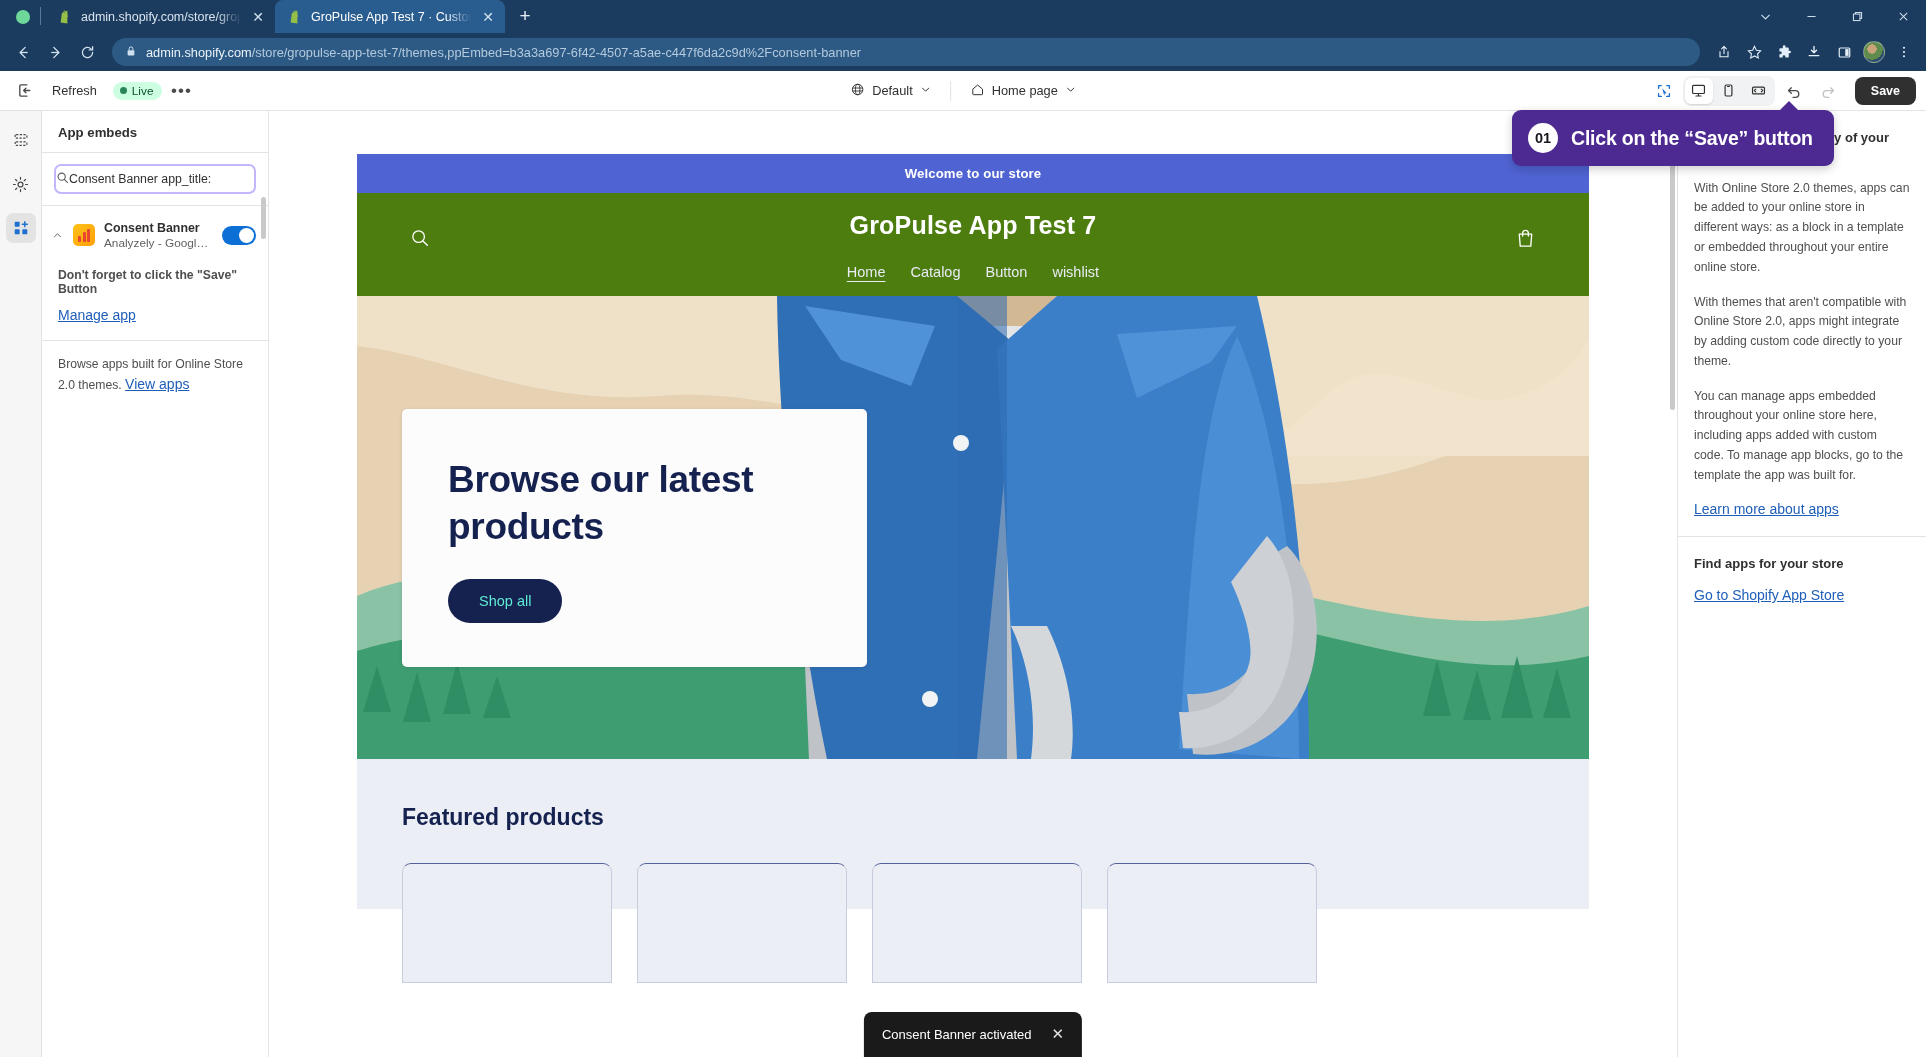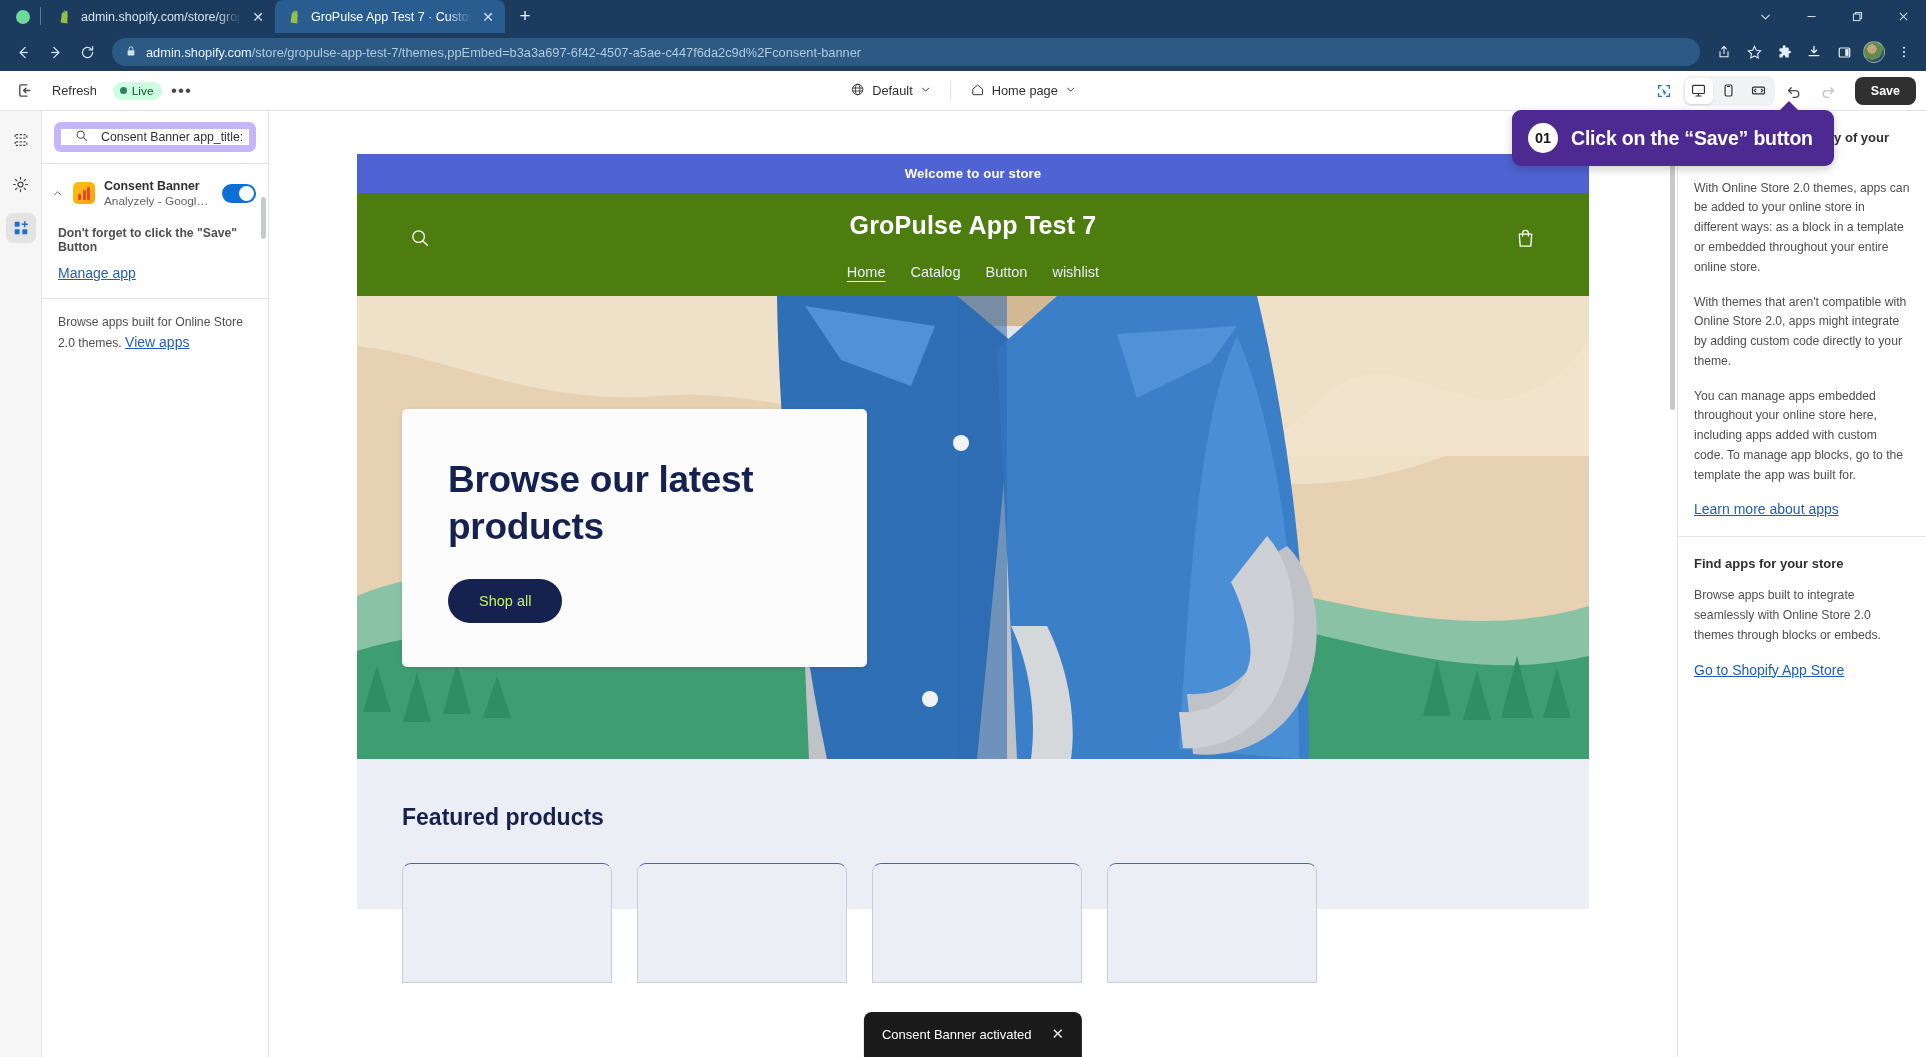--- a/index.html
+++ b/index.html
@@ -97,22 +97,22 @@
     padding-top:14px; display:flex; flex-direction:column; align-items:center; gap:14px; }
   .rail-btn { width:30px;height:30px;border-radius:7px;display:flex;
     align-items:center;justify-content:center;color:#4a4a4a; }
   .rail-btn.active { background:#e3e3e3; color:#1f6fd0; }
 
   .lpanel { width:227px; background:#ffffff; border-right:1px solid #e1e3e5;
     display:flex; flex-direction:column; position:relative; }
   .lp-head { padding: 14px 16px 12px; font-size:13.2px; font-weight:600;
      color:#303030; border-bottom:1px solid #e1e3e5; }
   .lp-search-wrap { padding: 11px 12px; border-bottom:1px solid #e1e3e5; }
-  .lp-search { display:flex; align-items:center; gap:13px; height:30px;
-    border:7px solid #c4b5fd; border-radius:7px; padding: 0 14px;
+  .lp-search { display:flex; align-items:center; gap:0; height:30px;
+    border:2px solid #c4b5fd; border-radius:7px; padding: 0 0;
     font-size:12.3px; color:#303030; background:#fff; }
   .lp-search input { border:0; outline:0; font-size:12.3px; flex:1;
     font-family:inherit; color:#303030; background:transparent; }
   .app-row { display:flex; align-items:center; gap:9px; padding: 12px 12px 12px 8px; }
   .chev { width:14px; color:#5c5f62; font-size:11px; display:flex;
      align-items:center; justify-content:center; }
   .app-ico { width:22px;height:22px;border-radius:5px;
     background:linear-gradient(135deg,#ffc21a,#ff9f0a);
     display:flex;align-items:flex-end;justify-content:center;
     gap:1.5px; padding-bottom:4px; flex:0 0 22px; }
@@ -151,21 +151,21 @@
   .hd-cart { position:absolute; right:52px; top:34px; color:#fff; }
 
   .hero { position:relative; height:463px; overflow:hidden; background:#e8d5b5; }
   .hero svg { position:absolute; inset:0; width:100%; height:100%; }
   .hero-card { position:absolute; left:45px; top:113px; width:465px;
      background:#fcfcfd; border-radius:5px; padding: 48px 46px 44px;
      box-shadow:0 1px 4px #0000001a; }
   .hero-h { font-size:37px; line-height:1.26; font-weight:700; color:#152250;
      letter-spacing:-.3px; }
   .shop-btn { display:inline-block; margin-top:29px; background:#152250;
-     color:#bef264; font-size:14.5px; border-radius:24px; padding: 14px 31px; }
+     color:#5eead4; font-size:14.5px; border-radius:24px; padding: 14px 31px; }
 
   .featured { background:#eceef5; padding: 45px 0 0 45px; height:150px; }
   .featured h2 { font-size:23px; color:#152250; font-weight:700; }
   .prod-row { display:flex; gap:25px; margin-top:32px; }
   .prod-card { width:210px; height:120px; border:1px solid #3a4a7a33;
      border-top:1px solid #52619a; border-radius:9px 9px 0 0; background:#eceef5; }
 
   .toast { position:absolute; left:50%; transform:translateX(-50%);
      bottom:0; background:#1a1a1a; color:#fff; border-radius:8px 8px 0 0;
      padding: 13px 18px 14px; display:flex; align-items:center; gap:20px;
@@ -437,20 +437,21 @@
         <svg width="18" height="18" viewBox="0 0 20 20">
             <rect x="3" y="3" width="5.5" height="5.5" rx="1" fill="#1f6fd0"></rect>
             <rect x="3" y="11.5" width="5.5" height="5.5" rx="1" fill="#1f6fd0"></rect>
             <rect x="11.5" y="11.5" width="5.5" height="5.5" rx="1" fill="#1f6fd0"></rect>
             <path d="M14.2 3v5.5M11.5 5.75H17" stroke="#1f6fd0" stroke-width="1.6" stroke-linecap="round"></path>
           </svg>
       </div>
     </div>
 
     <div class="lpanel">
+      <div class="lp-head">App embeds</div>
 
       <div class="lp-search-wrap">
         <div class="lp-search">
           <span>
             <svg width="13" height="13" viewBox="0 0 16 16">
                 <circle cx="7" cy="7" r="4.4" stroke="#5c5f62" stroke-width="1.4" fill="none"></circle>
                 <path d="M10.3 10.3L14 14" stroke="#5c5f62" stroke-width="1.5" stroke-linecap="round"></path>
               </svg>
           </span>
           <input value="Consent Banner app_title:" style="">
@@ -572,21 +573,20 @@
       <div class="rp-sec">
         <div class="rp-h">Extend the functionality of your online store with apps</div>
         <div class="rp-p">With Online Store 2.0 themes, apps can be added to your online store in different ways: as a block in a template or embedded throughout your entire online store.</div>
         <div class="rp-p">With themes that aren't compatible with Online Store 2.0, apps might integrate by adding custom code directly to your theme.</div>
         <div class="rp-p">You can manage apps embedded throughout your online store here, including apps added with custom code. To manage app blocks, go to the template the app was built for.</div>
         <a href="#" class="inline-link">Learn more about apps</a>
       </div>
       <div class="rp-divider"></div>
       <div class="rp-sec">
         <div class="rp-h">Find apps for your store</div>
-        <div class="rp-p">Browse apps built to integrate seamlessly with Online Store 2.0 themes through blocks or embeds.</div>
         <a href="#" class="inline-link">Go to Shopify App Store</a>
       </div>
     </div>
     <div class="rp-scroll"></div>
   </div>
 
 
   <div class="callout co-01">
     <span class="tail"></span>
     <span class="num">01</span>

